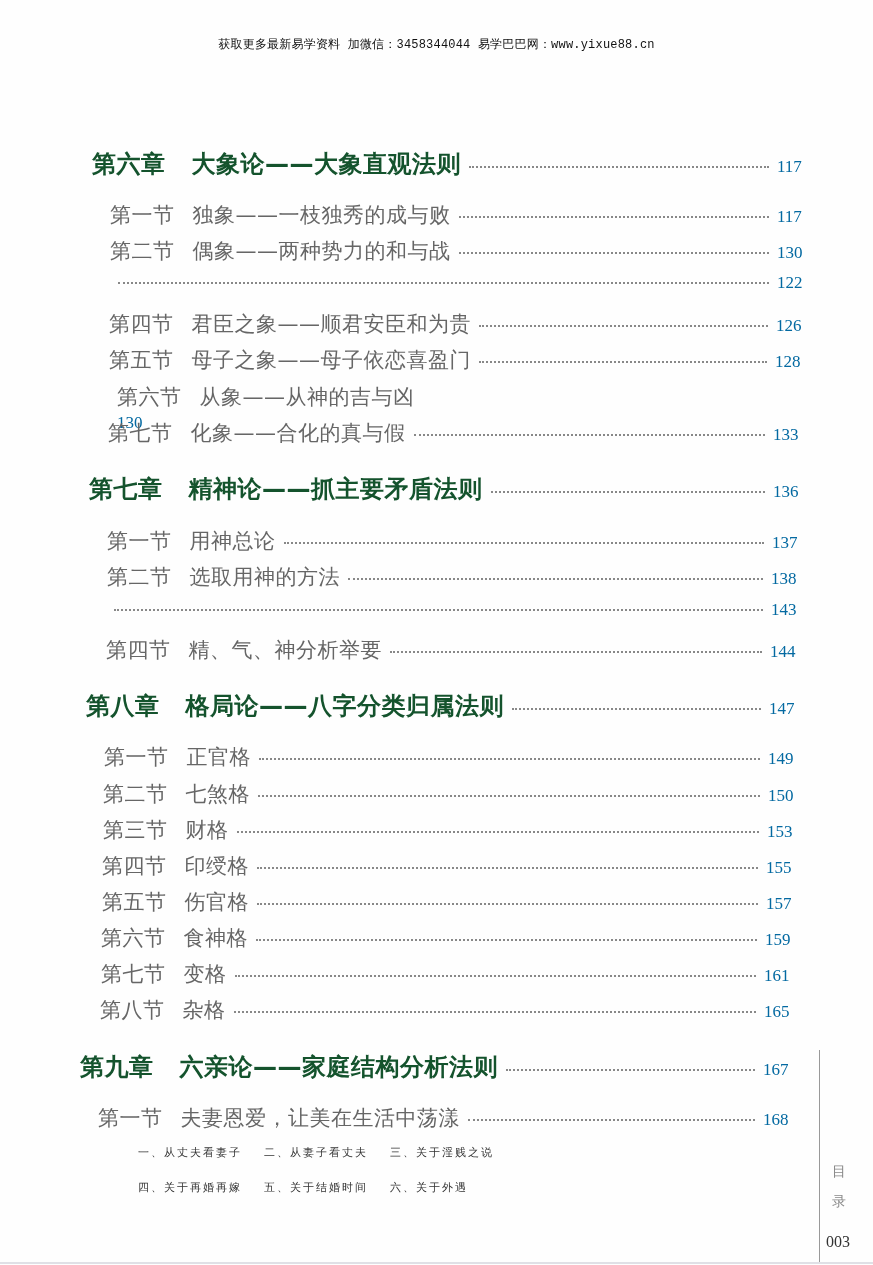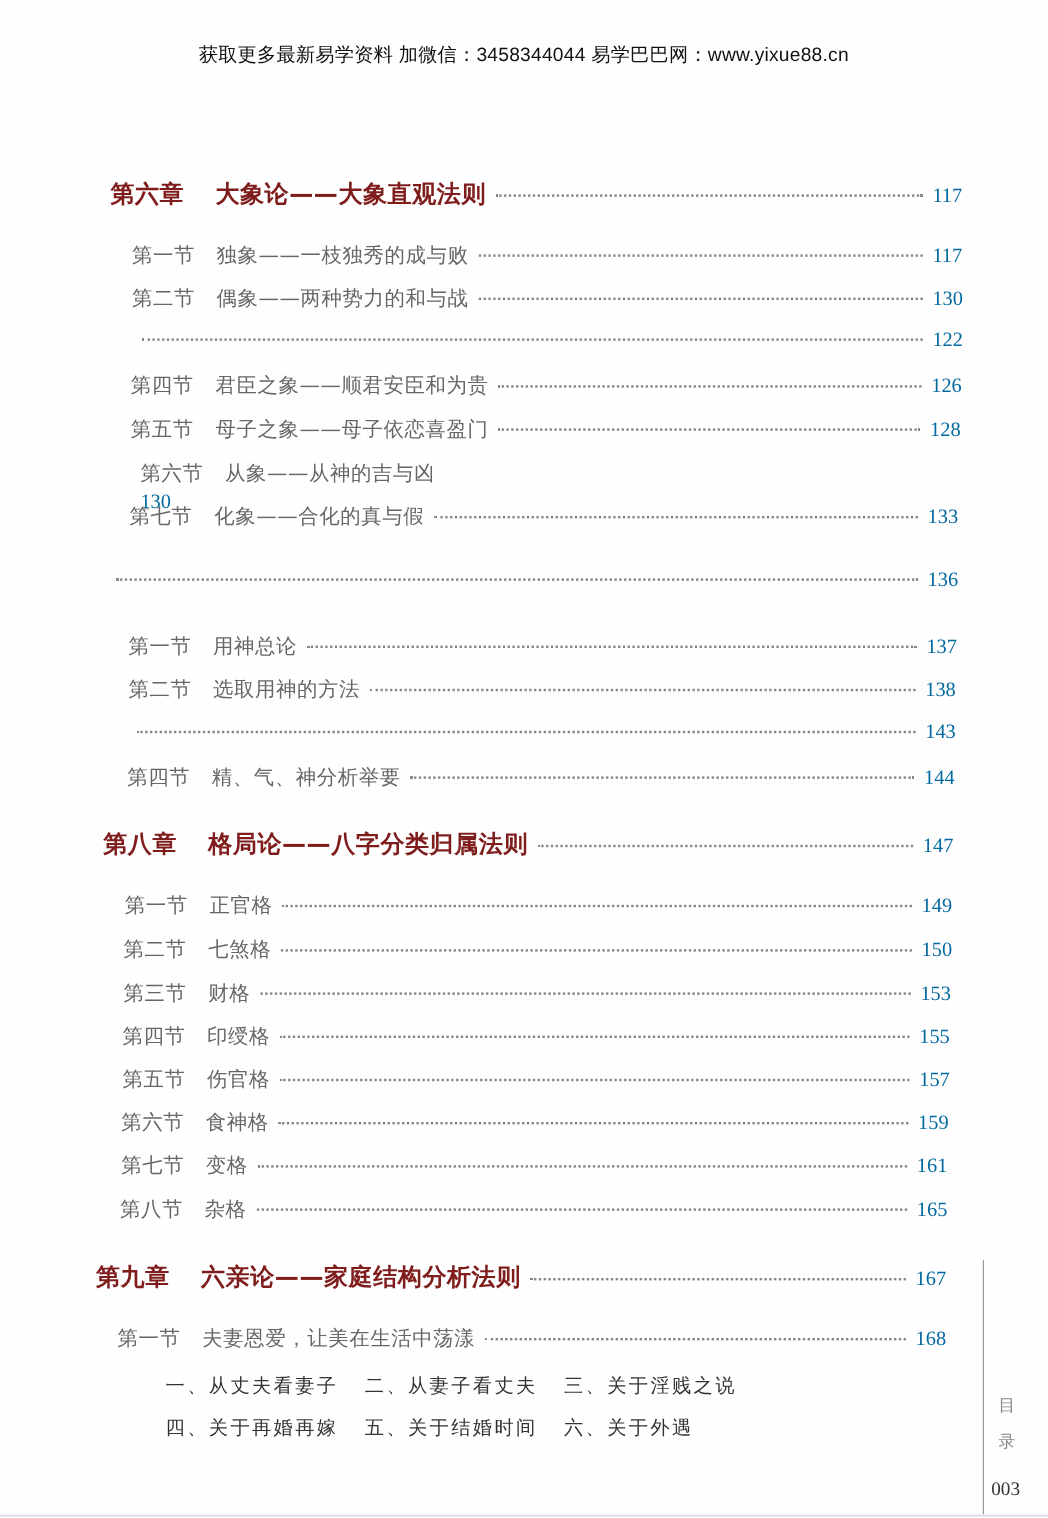--- a/index.html
+++ b/index.html
@@ -2,39 +2,39 @@
 <html><head>
   <meta charset="utf-8">
   <style>
     html, body { margin: 0; padding: 0; }
     body {
       width: 873px; height: 1265px; background: #fefefe; position: relative; overflow: hidden;
       font-family: "DejaVu Sans", sans-serif; color: #555;
     }
     .watermark {
       position: absolute; top: 36px; left: 0; width: 873px; text-align: center;
-      font-size: 16px; color: #111; font-family: Liberation Sans, sans-serif; letter-spacing: 0.2px;
+      font-size: 12px; color: #111; font-family: Liberation Mono, monospace; letter-spacing: 0.2px;
     }
     .row {
       position: absolute; display: flex; align-items: baseline; white-space: nowrap;
     }
     .row .label { flex: none; }
     .row .leader {
       flex: 1 1 auto; margin: 0 8px; border-bottom: 2px dotted #888; height: 0;
       transform: translateY(-4px);
     }
     .row .page {
       flex: none; font-family: "Liberation Serif", serif; color: #0369a1; font-size: 17px; min-width: 30px;
     }
-    .chapter .label { font-size: 20px; font-weight: bold; color: #7f1d1d; letter-spacing: 0.5px; }
+    .chapter .label { font-size: 24px; font-weight: bold; color: #14532d; letter-spacing: 0.5px; }
     .chapter .num { margin-right: 26px; }
-    .section .label { font-size: 17px; color: #666; letter-spacing: 0.5px; }
+    .section .label { font-size: 21px; color: #666; letter-spacing: 0.5px; }
     .section .num { margin-right: 18px; }
     .subitems {
-      position: absolute; font-family: "DejaVu Serif", serif; font-size: 16px; color: #333;
+      position: absolute; font-family: "DejaVu Serif", serif; font-size: 11px; color: #333;
       letter-spacing: 2px; white-space: nowrap;
     }
     .subitems span { margin-right: 22px; }
     .side-rule {
       position: absolute; left: 819px; top: 1050px; width: 1px; height: 212px; background: #999;
     }
     .side-label {
       position: absolute; left: 832px; font-size: 14px; color: #888;
     }
     .page-no {
@@ -84,20 +84,21 @@
   <span class="leader"></span>
   <span class="page">130</span>
 </div>
 <div class="row section" style="left:108px; top:419px; width:695px;">
   <span class="label"><span class="num">第七节</span><span>化象——合化的真与假</span></span>
   <span class="leader"></span>
   <span class="page">133</span>
 </div>
 
 <div class="row chapter" style="left:89px; top:473px; width:714px;">
+  <span class="label"><span class="num">第七章</span><span>精神论——抓主要矛盾法则</span></span>
   <span class="leader"></span>
   <span class="page">136</span>
 </div>
 <div class="row section" style="left:107px; top:527px; width:695px;">
   <span class="label"><span class="num">第一节</span><span>用神总论</span></span>
   <span class="leader"></span>
   <span class="page">137</span>
 </div>
 <div class="row section" style="left:107px; top:563px; width:694px;">
   <span class="label"><span class="num">第二节</span><span>选取用神的方法</span></span>

